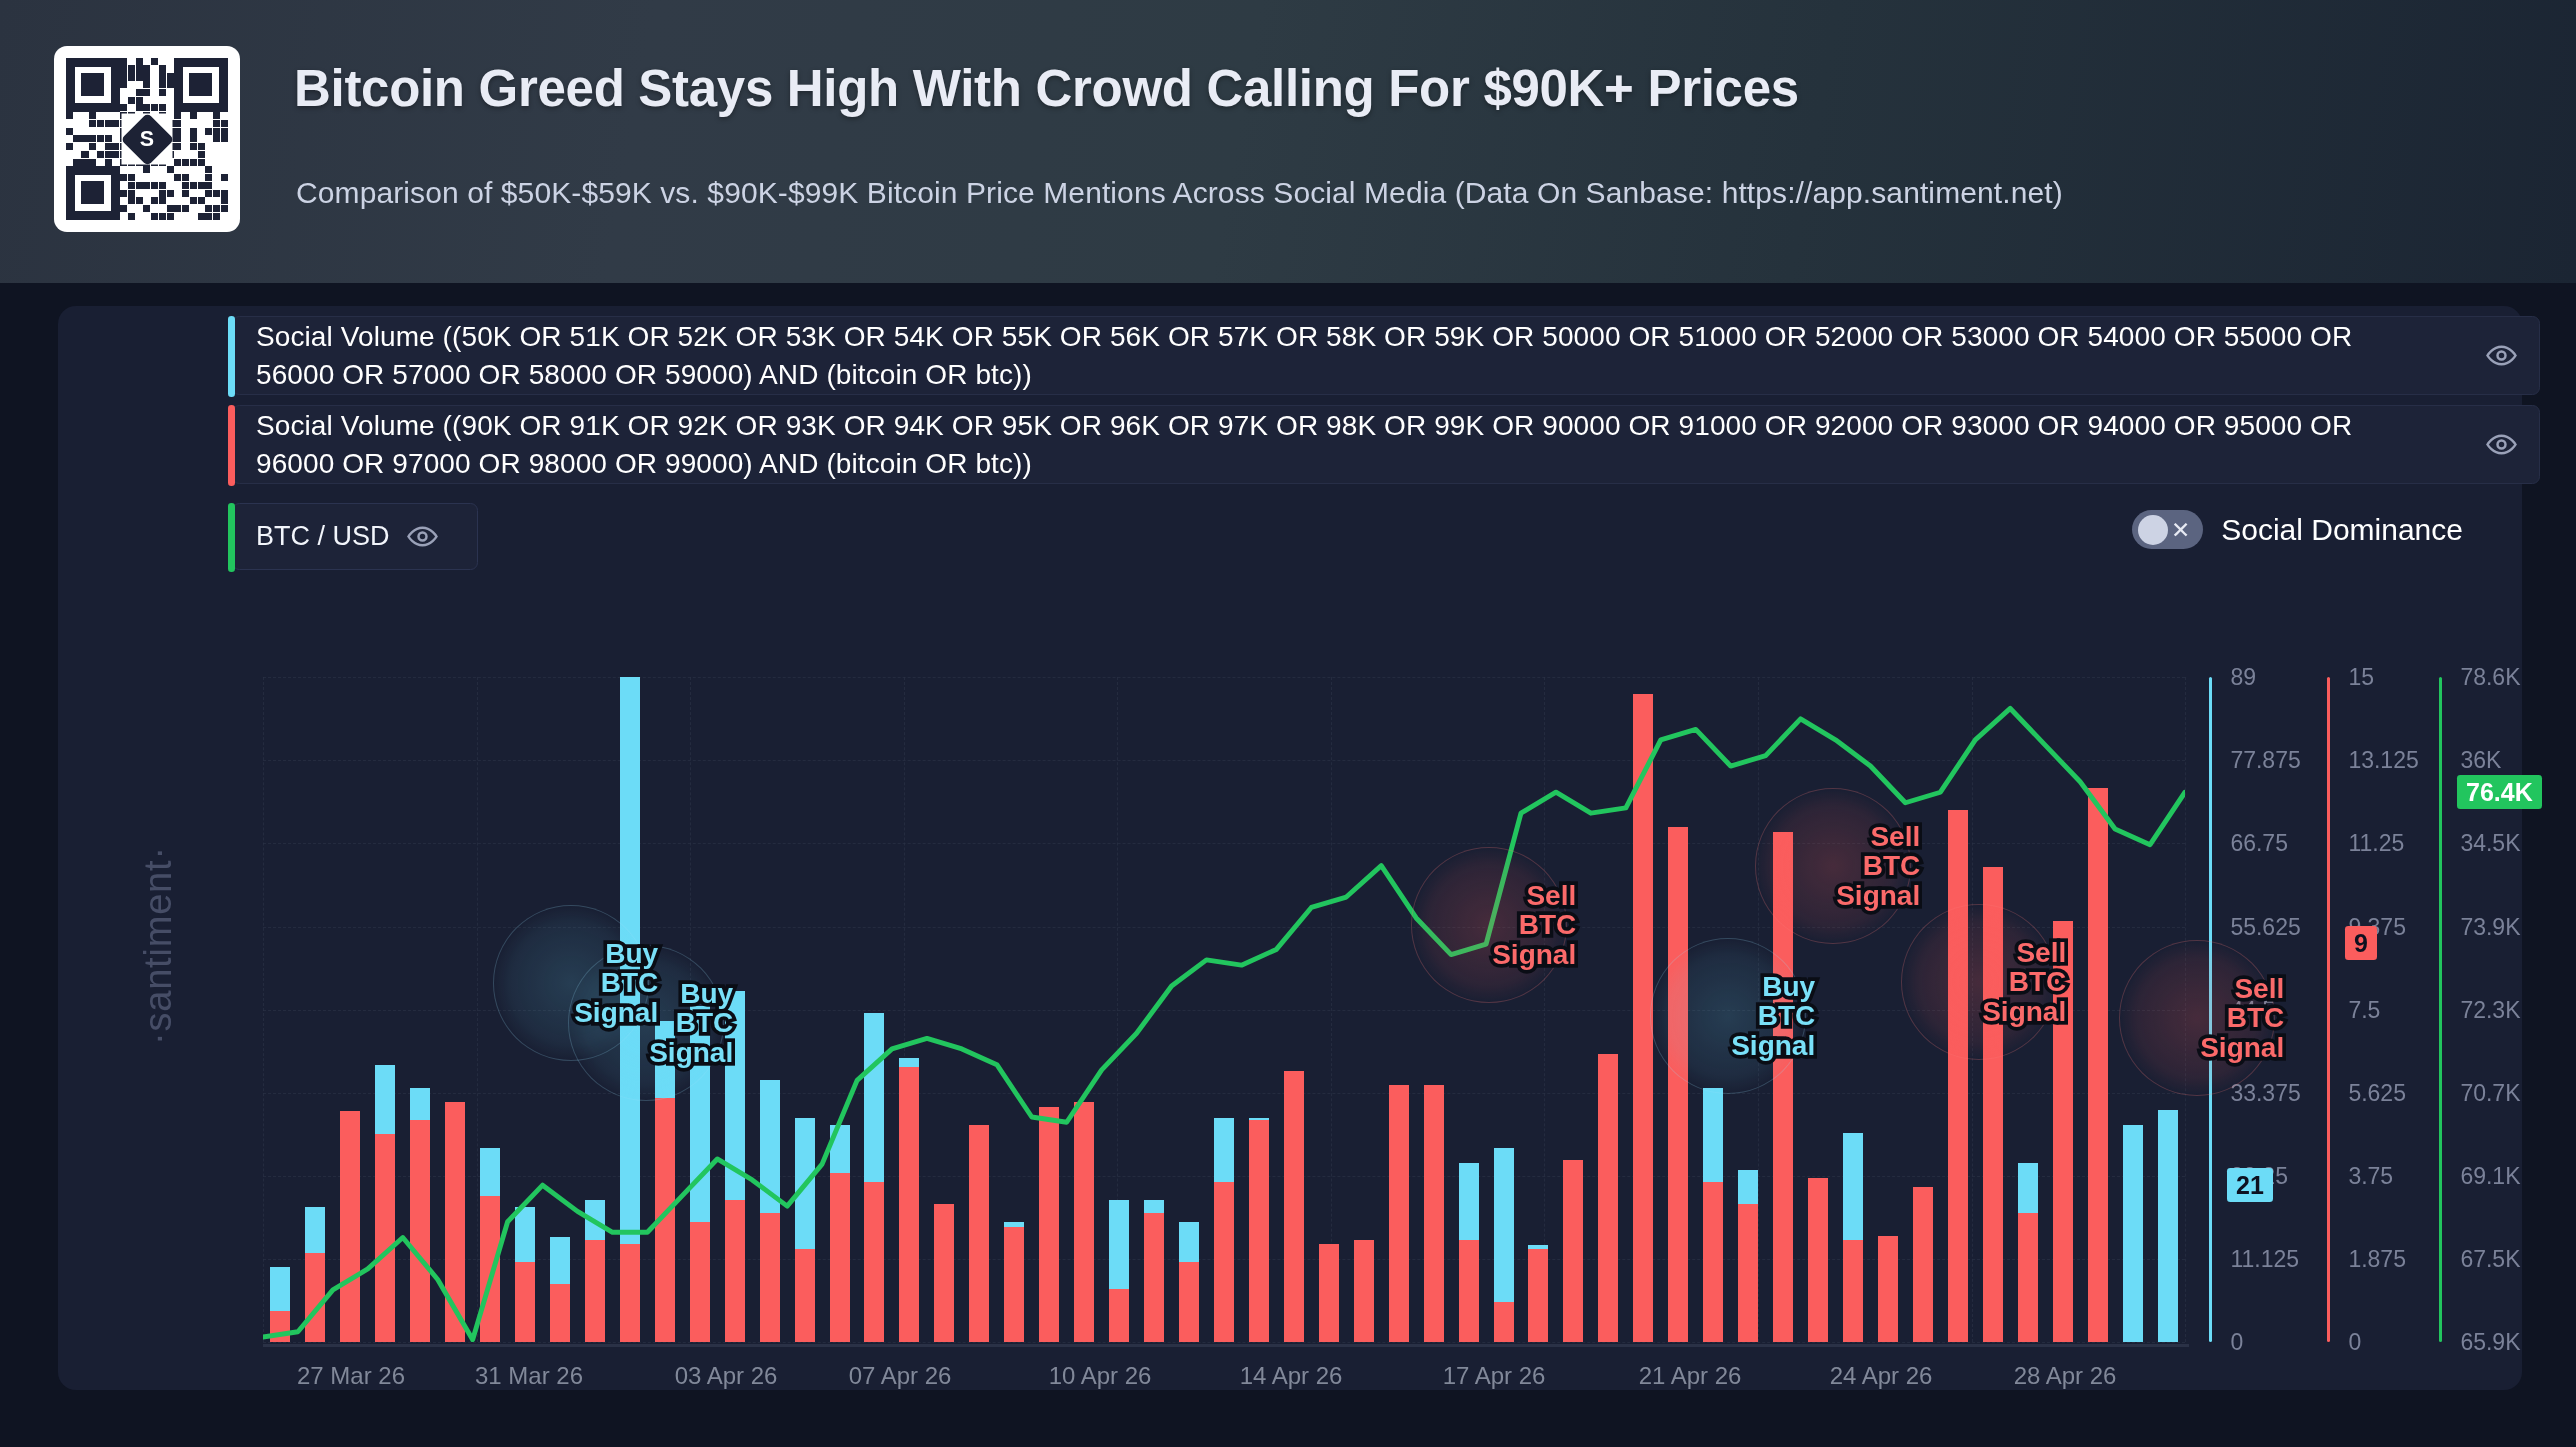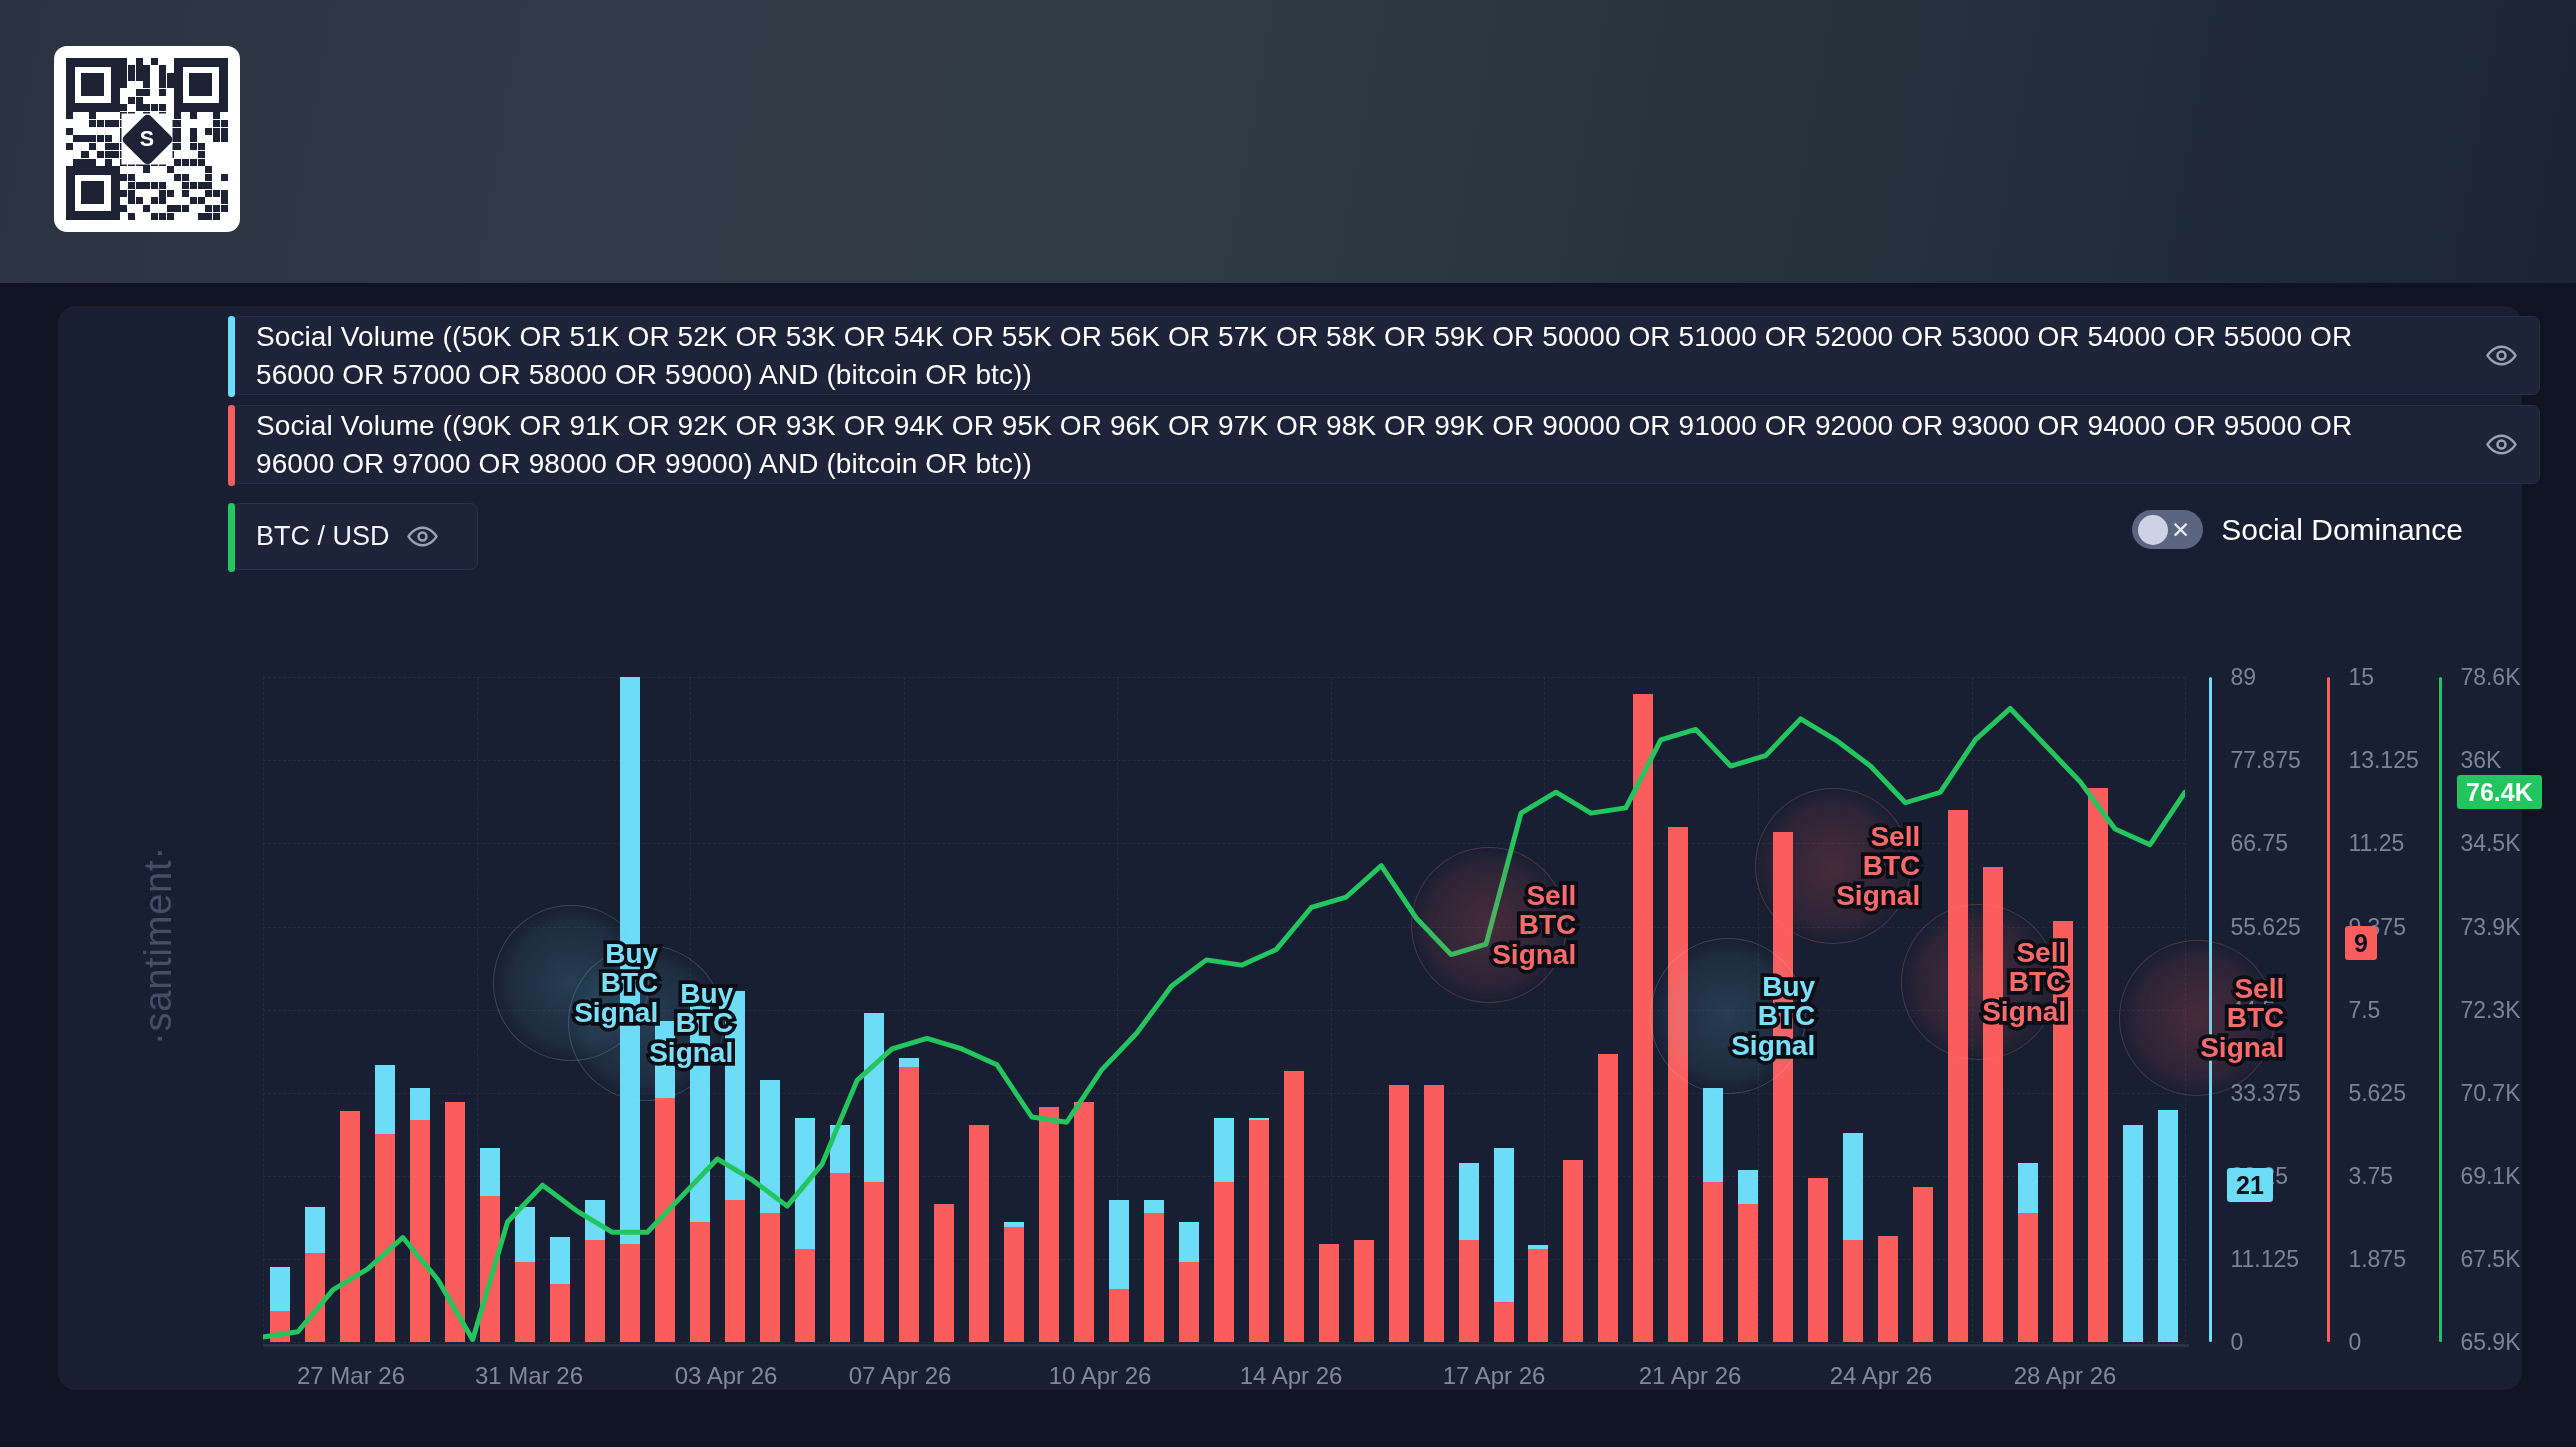--- a/index.html
+++ b/index.html
@@ -338,20 +338,22 @@
         <div class="qr-eye" style="left: 0px; top: 108px; width: 54px; height: 54px;">
           <i style="left: 6.5px; top: 6.5px; width: 23px; height: 23px;"></i>
         </div>
         <div class="qr-logo">
           <b></b>
           <span>S</span>
         </div>
       </div>
   </div>
 
+  <div class="title">Bitcoin Greed Stays High With Crowd Calling For $90K+ Prices</div>
+  <div class="subtitle">Comparison of $50K-$59K vs. $90K-$99K Bitcoin Price Mentions Across Social Media (Data On Sanbase: https://app.santiment.net)</div>
 </div>
 
 <div class="card">
 
   <div class="legend-row q1">
     <div class="legend-bar" style="background:#6cdcf7"></div>
     <div class="legend-txt">Social Volume ((50K OR 51K OR 52K OR 53K OR 54K OR 55K OR 56K OR 57K OR 58K OR 59K OR 50000 OR 51000 OR 52000 OR 53000 OR 54000 OR 55000 OR 56000 OR 57000 OR 58000 OR 59000) AND (bitcoin OR btc))</div>
     <div class="eye-btn">
       <svg viewBox="0 0 24 24" fill="none" stroke="#9aa1b8" stroke-width="1.8">
         <path d="M1.8 12S5.5 5.6 12 5.6 22.2 12 22.2 12 18.5 18.4 12 18.4 1.8 12 1.8 12z"></path>

